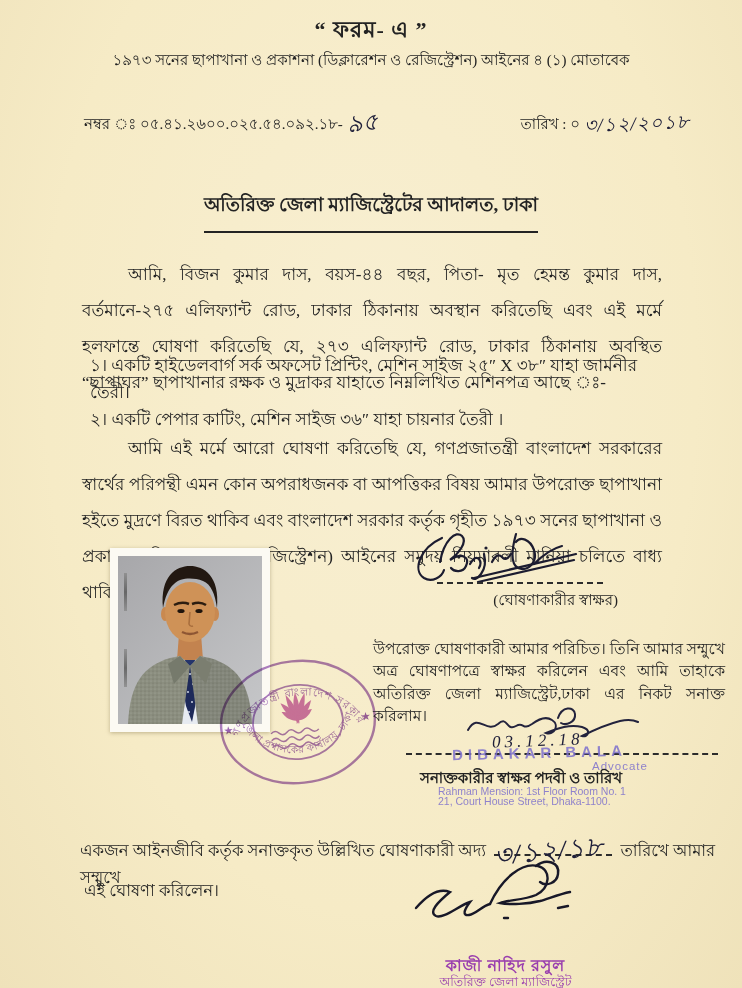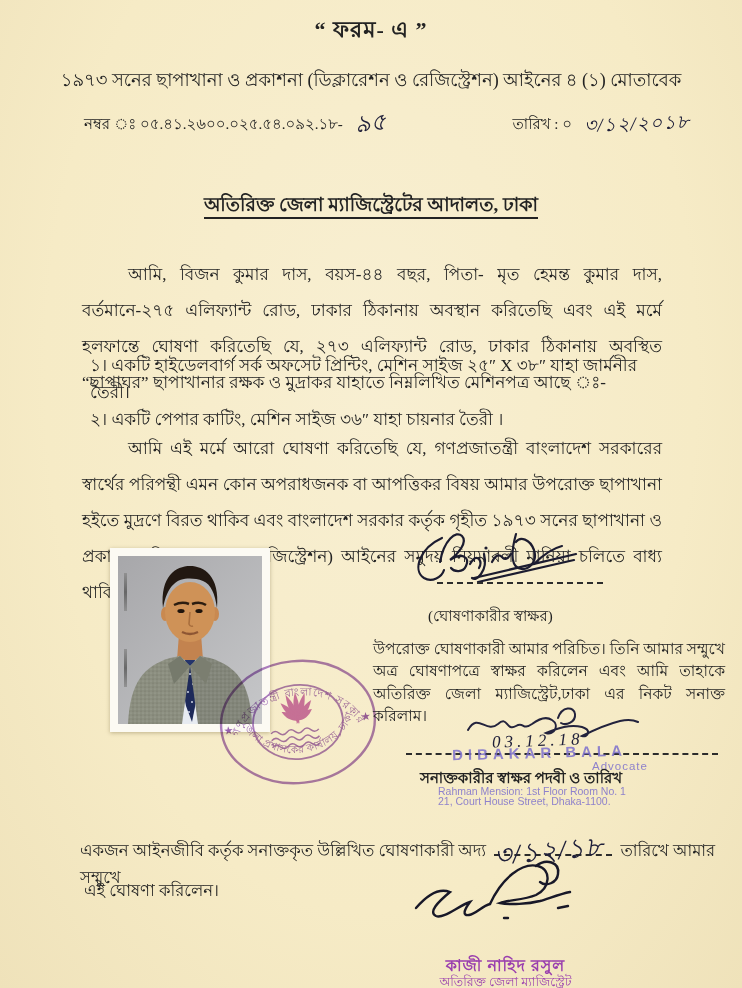--- a/index.html
+++ b/index.html
@@ -5,37 +5,37 @@
   html,body{margin:0;padding:0;background:#e8e0c4;}
   .page{
     position:relative;width:742px;height:988px;margin:0 auto;overflow:hidden;
     background:radial-gradient(ellipse at 50% 38%, #f8efd2 0%, #f6ebc6 62%, #efe2ba 100%);
     font-family:"Liberation Serif","DejaVu Serif",serif;
     color:#232323;
   }
   .abs{position:absolute;}
   .center{left:0;right:0;text-align:center;}
   .form-label{top:12px;font-size:22px;font-weight:bold;letter-spacing:1px;}
-  .subtitle{top:66px;font-size:18px;}
+  .subtitle{top:48px;font-size:15px;}
   .doc-title{top:71px;font-size:28px;font-weight:bold;margin:0;}
   .meta-row{top:112px;left:84px;right:52px;display:flex;justify-content:space-between;font-size:15px;}
-  .meta-left,.meta-right{display:flex;align-items:flex-start;gap:12px;justify-content:space-between;}
+  .meta-left,.meta-right{display:flex;align-items:flex-start;gap:4px;justify-content:space-between;}
   .hw{font-style:italic;color:#20203a;white-space:nowrap;}
   .hw-num{display:inline-block;font-size:24px;transform:rotate(-6deg);margin-top:-8px;}
   .hw-date{display:inline-block;font-size:19px;transform:rotate(-2deg);margin-top:-3px;letter-spacing:1px;}
   .court-heading{top:190px;font-size:19px;font-weight:bold;}
-  .court-heading span{border-bottom:2px solid #232323;padding-bottom:2px;}
+  .court-heading span{border-bottom:2px solid #232323;padding-bottom:16px;}
   .para{font-size:17px;line-height:36px;text-align:justify;text-indent:46px;}
   .para1{top:240px;left:82px;width:580px;}
   .machines{top:352px;left:90px;width:585px;font-size:17px;line-height:27px;}
   .para2{top:414px;left:82px;width:580px;}
   .sig1-svg{left:408px;top:524px;}
   .dash-line{border-bottom:2px dashed #2c2c2c;height:0;}
   .sig1-dash{left:437px;top:582px;width:166px;}
-  .sig1-caption{left:428px;top:604px;width:190px;text-align:left;font-size:15px;}
+  .sig1-caption{left:428px;top:588px;width:190px;text-align:right;font-size:15px;}
   .photo-frame{left:110px;top:548px;width:160px;height:184px;background:#fcfaf3;
     box-shadow:0 1px 4px rgba(90,75,30,.35);padding:0;}
   .photo-frame svg{position:absolute;left:8px;top:8px;}
   .staple{position:absolute;width:3px;height:38px;background:linear-gradient(#8a8a8a,#555,#8a8a8a);opacity:.8;}
   .staple1{left:14px;top:25px;}
   .staple2{left:14px;top:101px;}
   .seal-stamp{left:212px;top:650px;mix-blend-mode:multiply;transform:rotate(-6deg);}
   .ident-para{left:373px;top:622px;width:352px;font-size:15.5px;line-height:22.5px;text-align:justify;}
   .sig2-svg{left:462px;top:700px;}
   .sig2-date{left:492px;top:731px;font-size:17px;letter-spacing:4px;transform:rotate(-2deg);}

